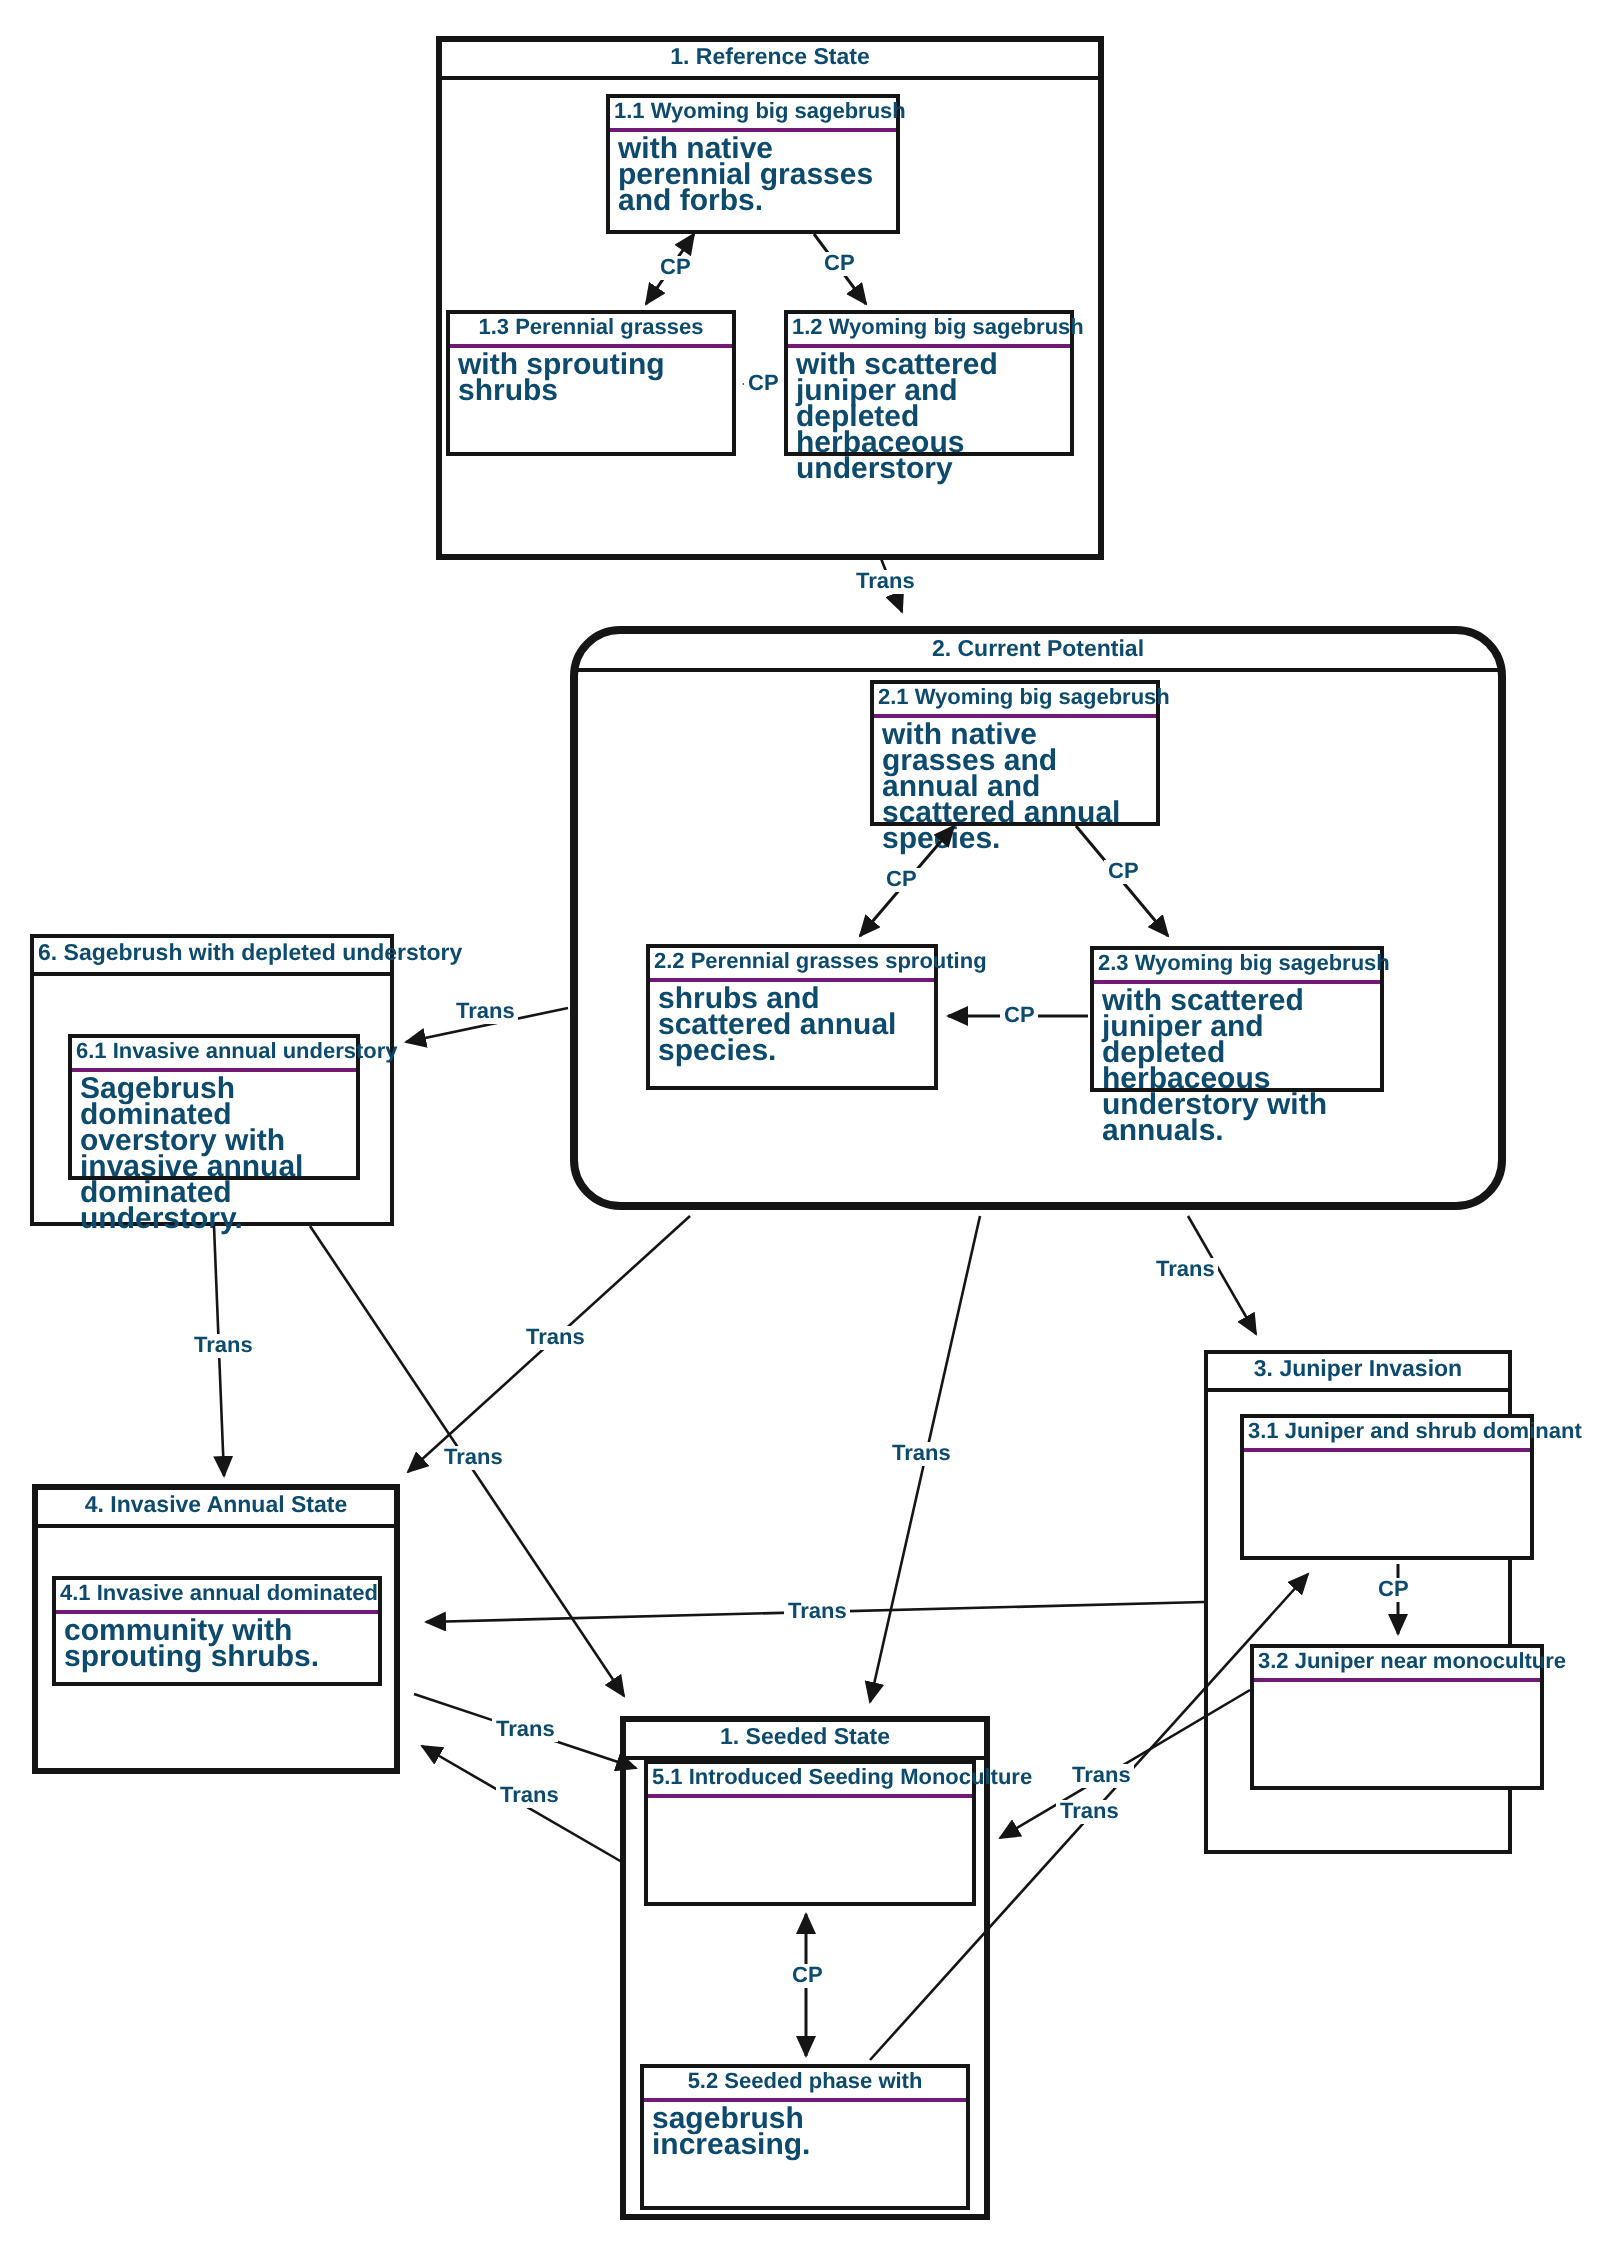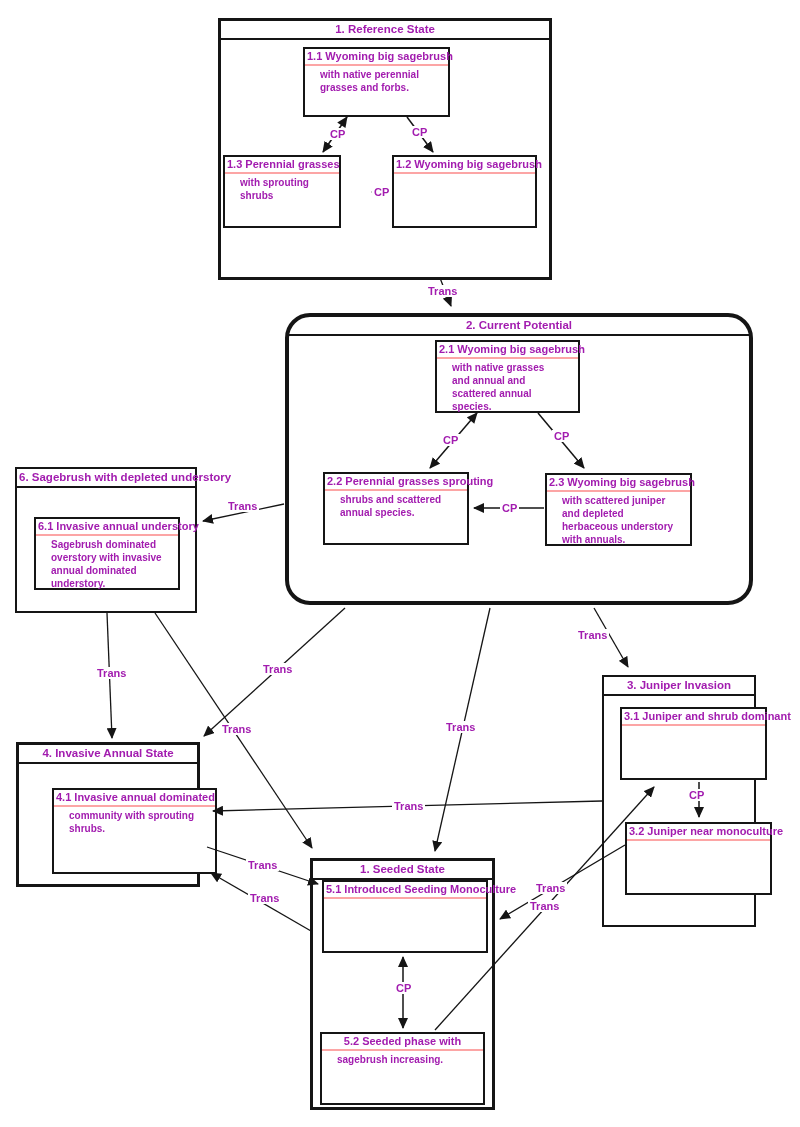--- a/index.html
+++ b/index.html
@@ -1,55 +1,56 @@
 <!DOCTYPE html>
 <html><head>
 <meta charset="utf-8">
 <style>
   html,body{margin:0;padding:0;background:#fff;}
   #canvas{
     position:relative;width:800px;height:1127px;background:#fff;
-    font-family:"Liberation Sans",sans-serif;color:#a21caf;overflow:hidden;
+    font-family:"Liberation Sans",sans-serif;color:#0c4a6e;overflow:hidden;
   }
   .state{position:absolute;background:#fff;border:3px solid #151515;z-index:1;box-sizing:border-box;}
   .state-title{
     border-bottom:2px solid #151515;text-align:center;font-weight:bold;
     font-size:11.5px;line-height:15px;padding:1px 2px;white-space:nowrap;
   }
   .community{position:absolute;background:#fff;border:2px solid #151515;z-index:2;box-sizing:border-box;}
   .community-title{
-    border-bottom:2px solid #fca5a5;text-align:center;font-weight:bold;
+    border-bottom:2px solid #701a75;text-align:center;font-weight:bold;
     font-size:11px;line-height:13px;padding:1px 2px;white-space:nowrap;
   }
-  .community-body{font-size:10px;font-weight:bold;line-height:13px;padding:2px 15px;}
+  .community-body{font-size:15px;font-weight:bold;line-height:13px;padding:2px 4px;}
   #arrows{position:absolute;left:0;top:0;z-index:3;pointer-events:none;}
   #arrows line{stroke:#151515;stroke-width:1.3;}
   #arrows line.cp-line{stroke-width:1.5;}
   .lbl{
     position:absolute;z-index:4;background:#fff;padding:0 2px;
     font-size:11px;font-weight:bold;line-height:12px;white-space:nowrap;
   }
 </style>
 </head>
 <body>
 
 <div id="canvas">
 
   <div class="state" style="left:218px;top:18px;width:334px;height:262px;border-width:3px;">
     <div class="state-title">1. Reference State</div>
     <div class="community" style="left:82px;top:26px;width:147px;height:70px;">
       <div class="community-title">1.1 Wyoming big sagebrush</div>
       <div class="community-body">with native perennial grasses and forbs.</div>
     </div>
-    <div class="community" style="left:2px;top:134px;width:118px;height:73px;">
+    <div class="community" style="left:2px;top:134px;width:145px;height:73px;">
       <div class="community-title">1.3 Perennial grasses</div>
       <div class="community-body">with sprouting shrubs</div>
     </div>
     <div class="community" style="left:171px;top:134px;width:145px;height:73px;">
       <div class="community-title">1.2 Wyoming big sagebrush</div>
+      <div class="community-body">with scattered juniper and depleted herbaceous understory</div>
     </div>
   </div>
 
   <div class="state" style="left:285px;top:313px;width:468px;height:292px;border-width:4px;border-radius:25px;">
     <div class="state-title">2. Current Potential</div>
     <div class="community" style="left:146px;top:23px;width:145px;height:73px;">
       <div class="community-title">2.1 Wyoming big sagebrush</div>
       <div class="community-body">with native grasses and annual and scattered annual species.</div>
     </div>
     <div class="community" style="left:34px;top:155px;width:146px;height:73px;">
@@ -68,21 +69,21 @@
       <div class="community-title">3.1 Juniper and shrub dominant</div>
     </div>
     <div class="community" style="left:21px;top:145px;width:147px;height:73px;">
       <div class="community-title">3.2 Juniper near monoculture</div>
       <div class="community-body"></div>
     </div>
   </div>
 
   <div class="state" style="left:16px;top:742px;width:184px;height:145px;border-width:3px;">
     <div class="state-title">4. Invasive Annual State</div>
-    <div class="community" style="left:7px;top:43px;width:165px;height:86px;margin-left:26px;">
+    <div class="community" style="left:7px;top:43px;width:165px;height:55px;">
       <div class="community-title">4.1 Invasive annual dominated</div>
       <div class="community-body">community with sprouting shrubs.</div>
     </div>
   </div>
 
   <div class="state" style="left:310px;top:858px;width:185px;height:252px;border-width:3px;">
     <div class="state-title">1. Seeded State</div>
     <div class="community" style="left:9px;top:19px;width:166px;height:73px;">
       <div class="community-title">5.1 Introduced Seeding Monoculture</div>
       <div class="community-body"></div>

